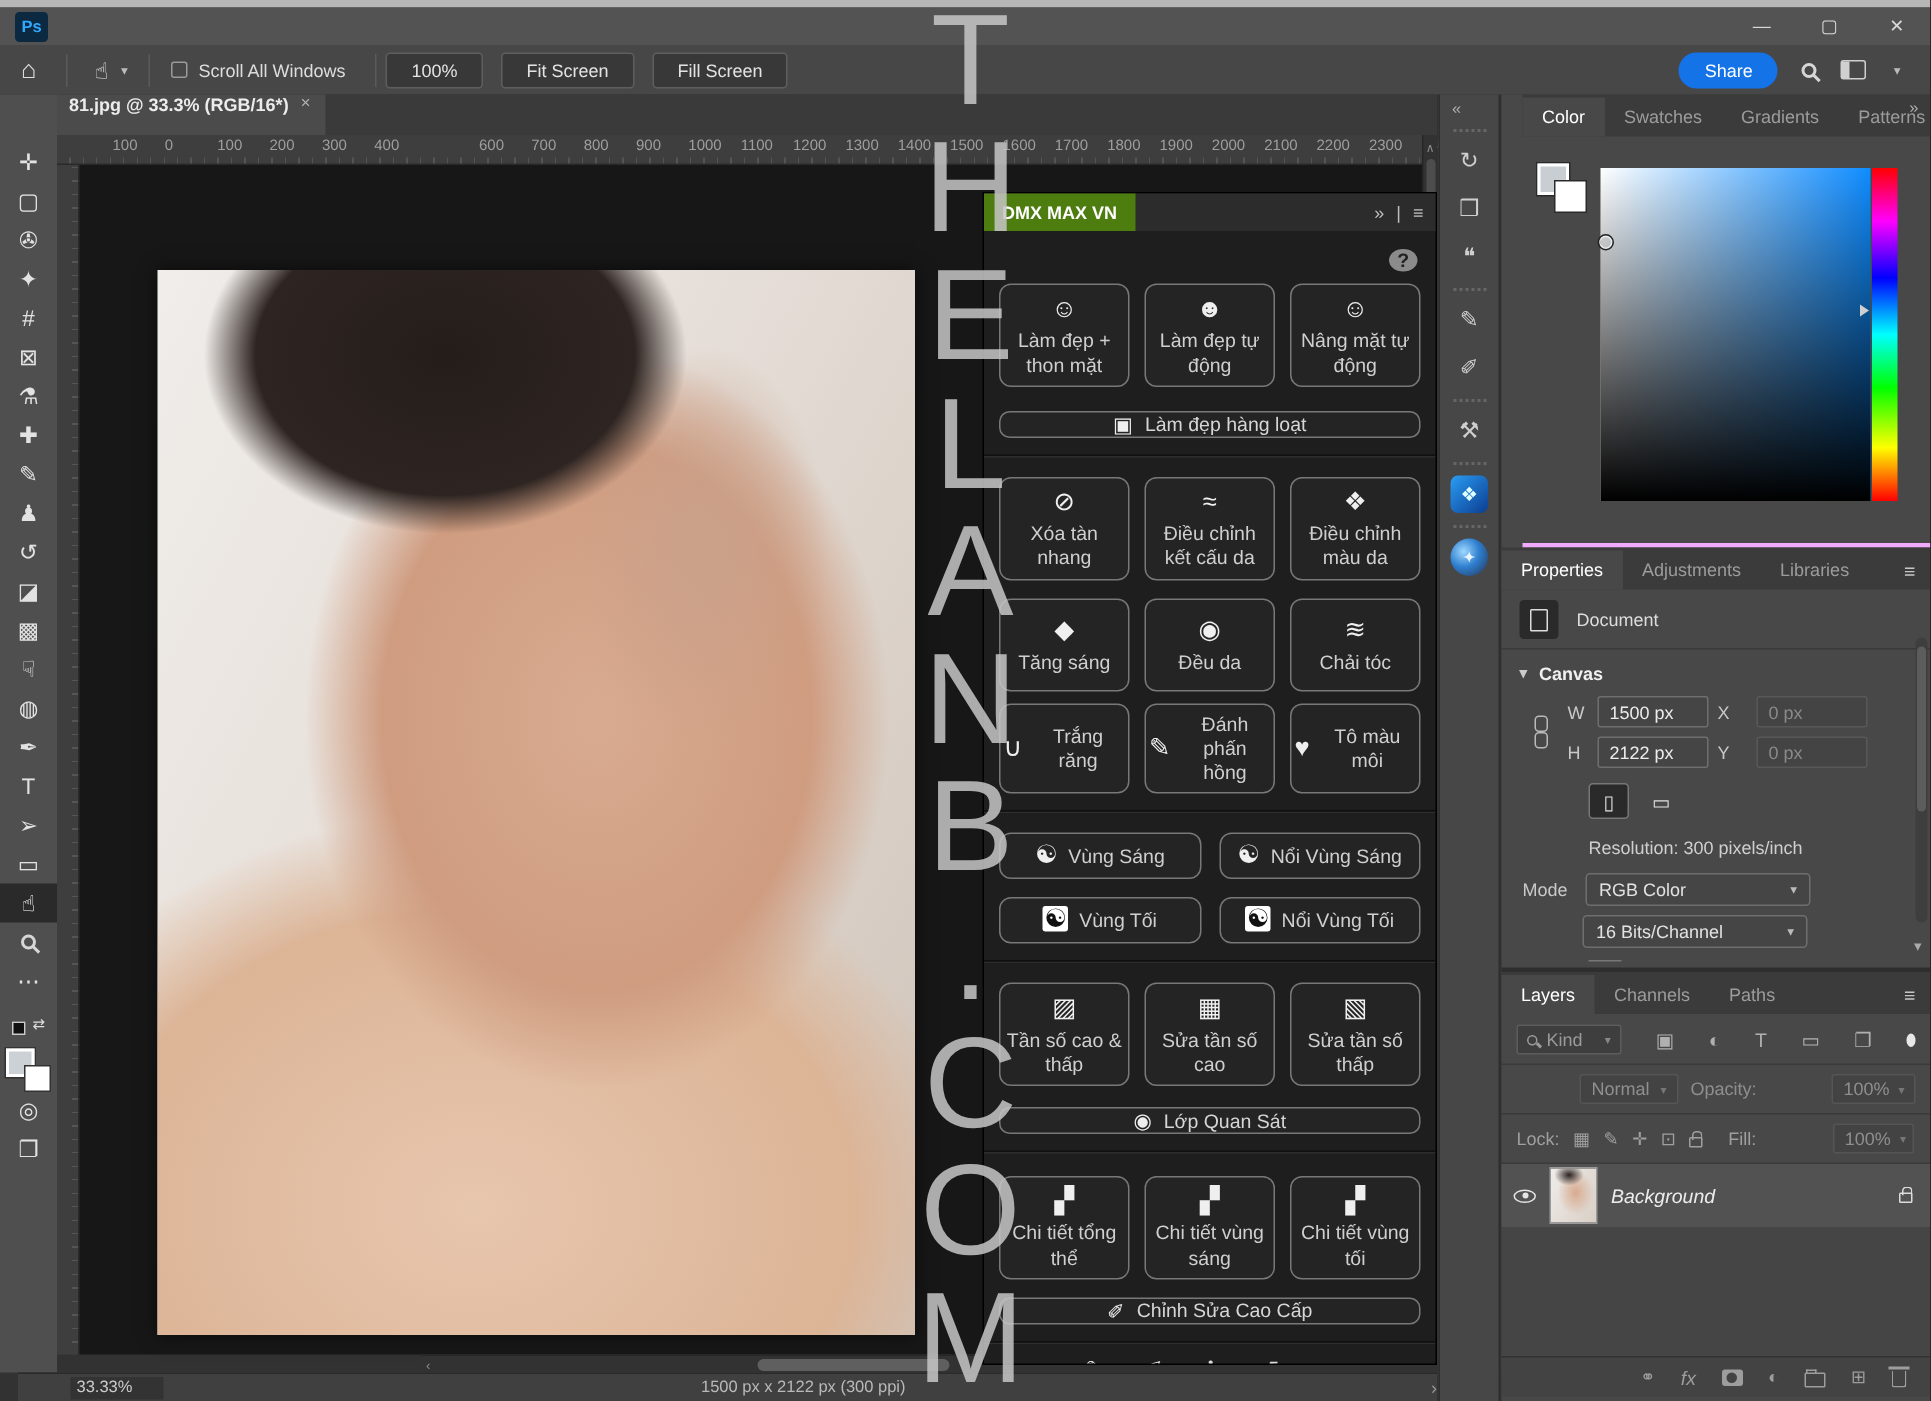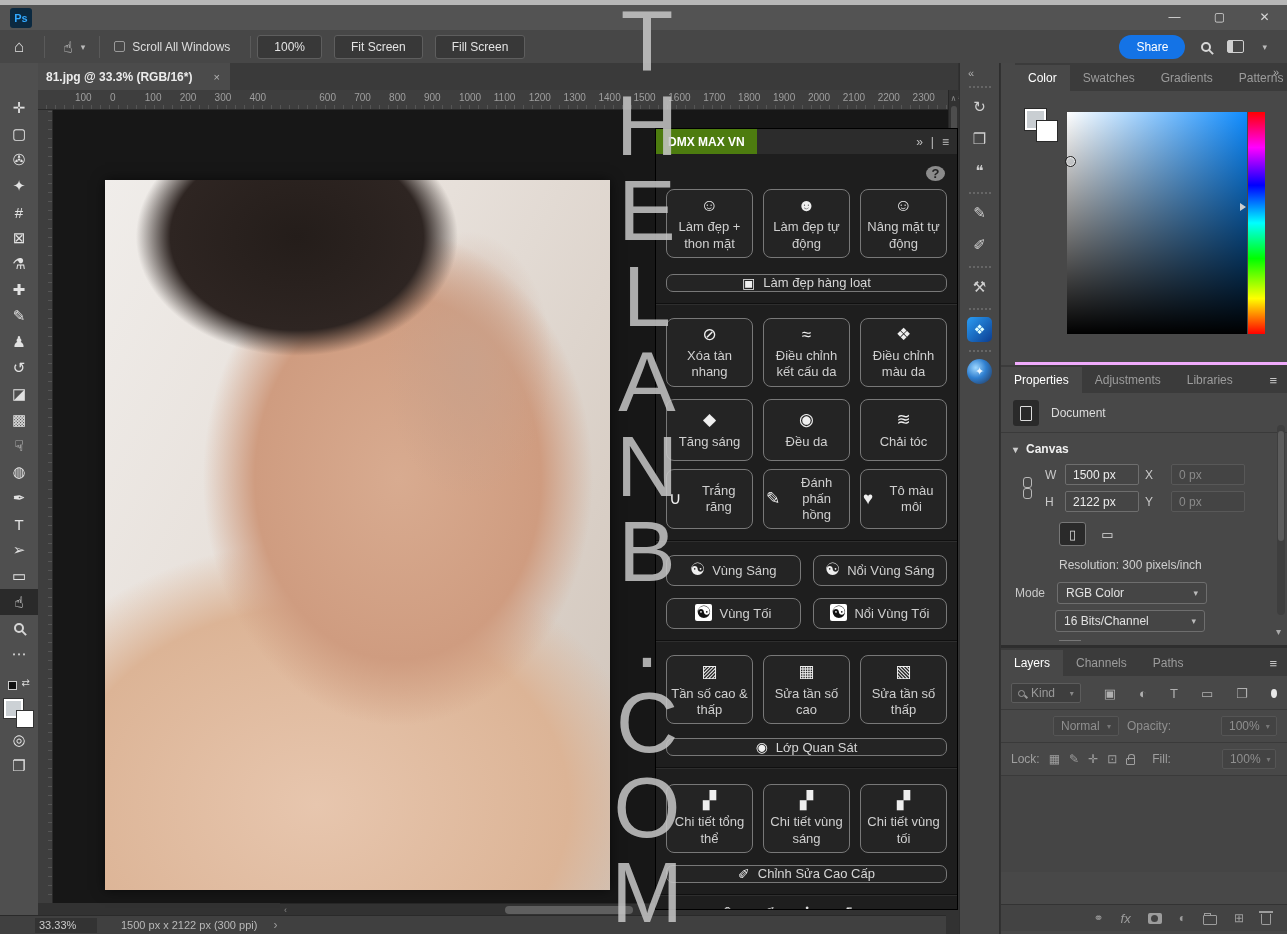--- a/index.html
+++ b/index.html
@@ -30,21 +30,21 @@
   .ob-btn{background:#383838;border:1px solid #5e5e5e;border-radius:3px;color:#e3e3e3;font-size:12px;padding:4px 16px;margin-right:12px;}
   .ob-right{position:absolute;right:12px;top:30px;height:33px;display:flex;align-items:center;gap:16px;}
   .share-btn{background:#1473e6;color:#fff;border:none;border-radius:14px;font-size:12px;padding:5px 17px;}
   .icon-search{width:10px;height:10px;border:2px solid #d6d6d6;border-radius:50%;position:relative;display:inline-block;}
   .icon-search::after{content:'';position:absolute;width:2px;height:6px;background:#d6d6d6;transform:rotate(-45deg);bottom:-5px;right:-3px;}
   .icon-panelctl{width:17px;height:13px;border:1px solid #d0d0d0;border-radius:2px;position:relative;display:inline-block;}
   .icon-panelctl::before{content:'';position:absolute;left:0;top:0;bottom:0;width:5px;background:#d0d0d0;}
   
   .tab-bar{position:absolute;left:0;top:63px;width:958px;height:27px;background:#3a3a3a;}
   .tab-collapse{position:absolute;left:4px;top:5px;color:#9a9a9a;font-size:11px;}
-  .doc-tab{position:absolute;left:36px;top:0;height:27px;background:#4b4b4b;display:flex;align-items:center;padding:0 10px;gap:21px;}
+  .doc-tab{position:absolute;left:36px;top:0;height:27px;background:#4b4b4b;display:flex;padding:0 10px;gap:8px;}
   .doc-tab .t{font-size:12px;color:#ececec;font-weight:bold;}
   .doc-tab .x{font-size:11px;color:#b5b5b5;}
   
   .ruler-h{position:absolute;left:38px;top:90px;width:910px;height:20px;background:#3e3e3e;border-bottom:1px solid #2a2a2a;
     background-image:repeating-linear-gradient(90deg,transparent 0 8px,#555 8px 9px);background-size:100% 5px;background-repeat:no-repeat;background-position:0 15px;}
   .ruler-h span{position:absolute;top:2px;font-size:10px;color:#9f9f9f;}
   .ruler-v{position:absolute;left:38px;top:110px;width:15px;height:793px;background:#3e3e3e;border-right:1px solid #2a2a2a;
     background-image:repeating-linear-gradient(0deg,transparent 0 8px,#555 8px 9px);background-size:5px 100%;background-repeat:no-repeat;background-position:10px 0;}
   
   .toolbar{position:absolute;left:0;top:63px;width:38px;height:852px;background:#4f4f4f;display:flex;flex-direction:column;align-items:center;padding-top:32px;}
@@ -67,21 +67,21 @@
       radial-gradient(ellipse 420px 330px at 42% 88%, #e7c6ae 0%, #dcb496 60%, rgba(225,190,165,0) 80%),
       linear-gradient(118deg,#f0edea 0%,#e7e0da 40%,#d9cfc6 75%,#cfc3b9 100%);
     box-shadow:0 0 12px rgba(0,0,0,.6);}
   .vscroll{position:absolute;left:948px;top:90px;width:10px;height:813px;background:#323232;border-left:1px solid #262626;}
   .vscroll .up{display:block;text-align:center;color:#8a8a8a;font-size:8px;padding-top:4px;}
   .vscroll .thumb{position:absolute;left:2px;top:16px;width:6px;height:770px;background:#4d4d4d;border-radius:3px;}
   .hscroll{position:absolute;left:280px;top:903px;width:668px;height:12px;background:#323232;border-top:1px solid #262626;}
   .hscroll .left{position:absolute;left:4px;top:0;color:#8a8a8a;font-size:9px;line-height:12px;}
   .hscroll .thumb{position:absolute;left:225px;top:2px;width:128px;height:8px;background:#5f5f5f;border-radius:4px;}
   
-  .status-bar{position:absolute;left:0;top:915px;width:946px;height:19px;background:#404040;border-top:1px solid #2a2a2a;display:flex;align-items:center;}
+  .status-bar{position:absolute;left:12px;top:915px;width:946px;height:19px;background:#404040;border-top:1px solid #2a2a2a;display:flex;align-items:center;justify-content:space-between;}
   .zoom-field{margin-left:35px;width:62px;height:15px;background:#333;border:none;color:#ccc;font-size:11px;font-family:"Liberation Sans",sans-serif;padding:0 4px;}
   .doc-info{margin-left:24px;font-size:11px;color:#b9b9b9;}
   .status-arrow{margin-left:16px;color:#999;font-size:12px;}
   
   .dmx{position:absolute;left:655px;top:128px;width:303px;height:782px;background:#1e1e1e;border:1px solid #000;z-index:5;display:flex;flex-direction:column;}
   .dmx-header{height:25px;background:#2c2c2c;display:flex;align-items:center;flex:none;}
   .dmx-tab{height:25px;background:#4d7c0f;color:#fff;font-size:12px;font-weight:bold;display:flex;align-items:center;padding:0 12px;}
   .dmx-header .hr-right{margin-left:auto;display:flex;align-items:center;gap:8px;padding-right:8px;color:#c0c0c0;font-size:12px;}
   .dmx-body{flex:1;padding:8px 10px 6px 10px;display:flex;flex-direction:column;overflow:hidden;}
   .dmx-help{align-self:flex-end;width:19px;height:19px;border-radius:50%;background:#8b8b8b;color:#222;font-size:13px;font-weight:bold;display:flex;align-items:center;justify-content:center;margin:4px 2px 0 0;}
@@ -600,20 +600,26 @@
         <span class="lock-ic">✎</span>
         <span class="lock-ic">✛</span>
         <span class="lock-ic">⊡</span>
         <span class="icon-lock"></span>
         <span style="margin-left:8px;">Fill:</span>
         <span class="gsel" style="width:54px;">
           <span>100%</span>
           <span class="cv">▾</span>
         </span>
       </div>
+      <div class="layer-row">
+        <span class="icon-eye"></span>
+        <span class="layer-thumb"></span>
+        <span class="layer-name">Background</span>
+        <span class="layer-lock"><span class="icon-lock" style="color:#dcdcdc;"></span></span>
+      </div>
       <div class="layers-empty"></div>
       <div class="layers-footer">
         <span>⚭</span>
         <span class="fx">fx</span>
         <span class="icon-mask"></span>
         <span>◐</span>
         <span class="icon-folder"></span>
         <span>⊞</span>
         <span class="icon-trash"></span>
       </div>

